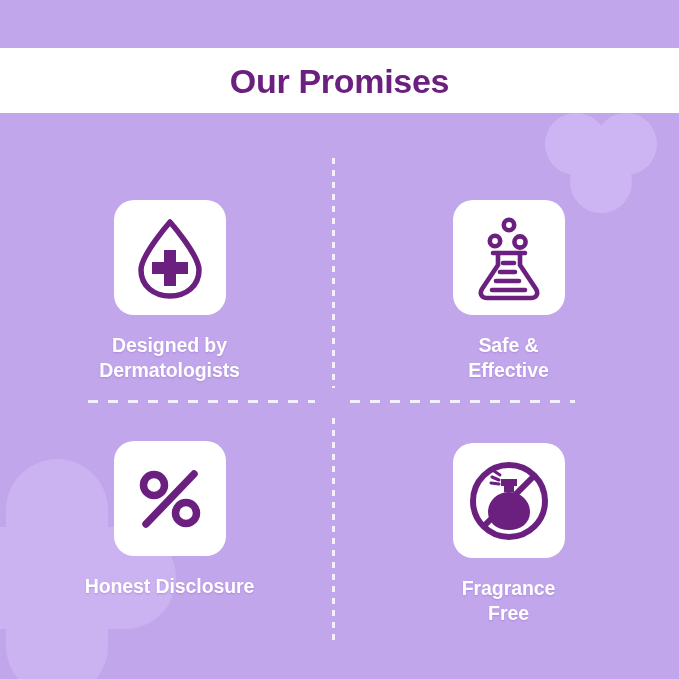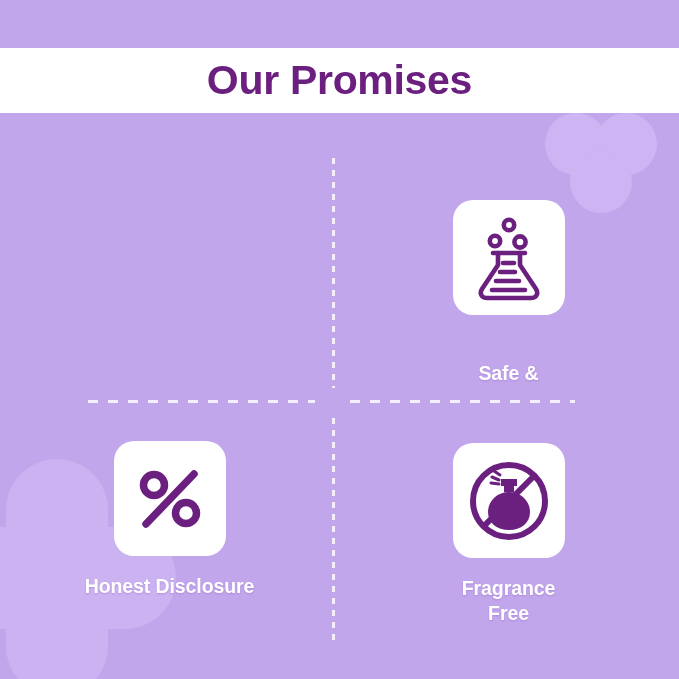--- a/index.html
+++ b/index.html
@@ -63,21 +63,21 @@
     width: 679px;
     height: 65px;
     background: #ffffff;
     display: flex;
     align-items: center;
     justify-content: center;
     z-index: 5;
   }
   .header-title {
     color: #6b2080;
-    font-size: 41px;
+    font-size: 34px;
     font-weight: bold;
     letter-spacing: -0.3px;
     line-height: 1;
     white-space: nowrap;
   }
 
   
   .grid {
     position: absolute;
     left: 0;
@@ -89,21 +89,21 @@
   .cell {
     position: absolute;
     width: 339px;
     height: 283px;
     display: flex;
     flex-direction: column;
     align-items: center;
     justify-content: flex-start;
   }
   .cell-tl { left: 0;     top: 0; }
-  .cell-tr { left: 339px; top: 0; gap: 28px; }
+  .cell-tr { left: 339px; top: 0; }
   .cell-bl { left: 0;     top: 291px; }
   .cell-br { left: 339px; top: 293px; }
 
   .cell-tl .card-wrap, .cell-tr .card-wrap { margin-top: 87px; }
   .cell-bl .card-wrap, .cell-br .card-wrap { margin-top: 37px; }
 
   .icon-card {
     width: 112px;
     height: 115px;
     background: #ffffff;
@@ -172,20 +172,36 @@
     <div class="header-title">Our Promises</div>
   </div>
 
   <div class="divider div-v div-v-top"></div>
   <div class="divider div-v div-v-bottom"></div>
   <div class="divider div-h div-h-left"></div>
   <div class="divider div-h div-h-right"></div>
 
   <div class="grid">
 
+    <div class="cell cell-tl">
+      <div class="card-wrap">
+        <div class="icon-card">
+          <span>
+            <svg width="74" height="82" viewBox="0 0 74 82" fill="none">
+              <path d="M37 5 C37 5 66 38 66 53 C66 69 53 79 37 79 C21 79 8 69 8 53 C8 38 37 5 37 5 Z" stroke="#6B2080" stroke-width="5.5" stroke-linejoin="round" fill="none"></path>
+              <path d="M31 33 H43 V45 H55 V57 H43 V69 H31 V57 H19 V45 H31 Z" fill="#6B2080"></path>
+            </svg>
+          </span>
+        </div>
+      </div>
+      <div class="cell-label">
+        <span>Designed by</span>
+        <span class="line2">Dermatologists</span>
+      </div>
+    </div>
 
     <div class="cell cell-tr">
       <div class="card-wrap">
         <div class="icon-card">
           <span>
             <svg width="72" height="86" viewBox="0 0 72 86" fill="none">
               <g stroke="#6B2080" stroke-width="4.6" stroke-linecap="round" stroke-linejoin="round" fill="none">
                 <circle cx="36" cy="10" r="5.2"></circle>
                 <circle cx="22" cy="26" r="5.2"></circle>
                 <circle cx="47" cy="27" r="5.6"></circle>
@@ -195,20 +211,21 @@
                 <path d="M27 57 H42"></path>
                 <path d="M23 66 H46"></path>
                 <path d="M19 75 H52"></path>
               </g>
             </svg>
           </span>
         </div>
       </div>
       <div class="cell-label">
         <span>Safe &amp;</span>
+        <span class="line2">Effective</span>
       </div>
     </div>
 
     <div class="cell cell-bl">
       <div class="card-wrap">
         <div class="icon-card">
           <span>
             <svg width="62" height="58" viewBox="0 0 62 58" fill="none">
               <g stroke="#6B2080" fill="none">
                 <circle cx="15" cy="15" r="10.5" stroke-width="7.5"></circle>

